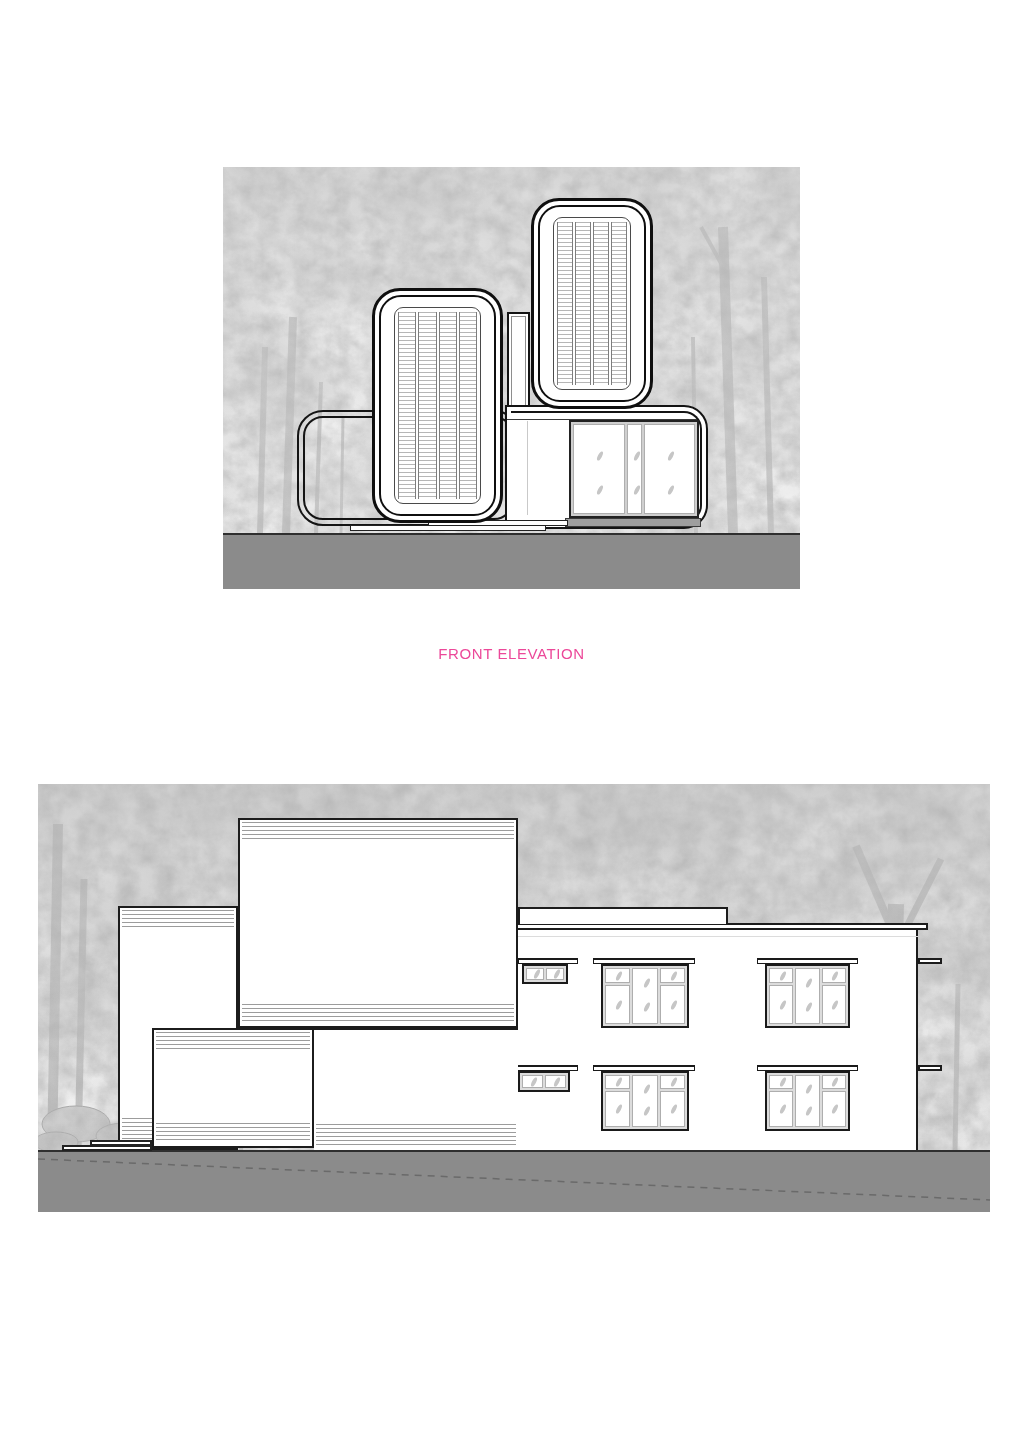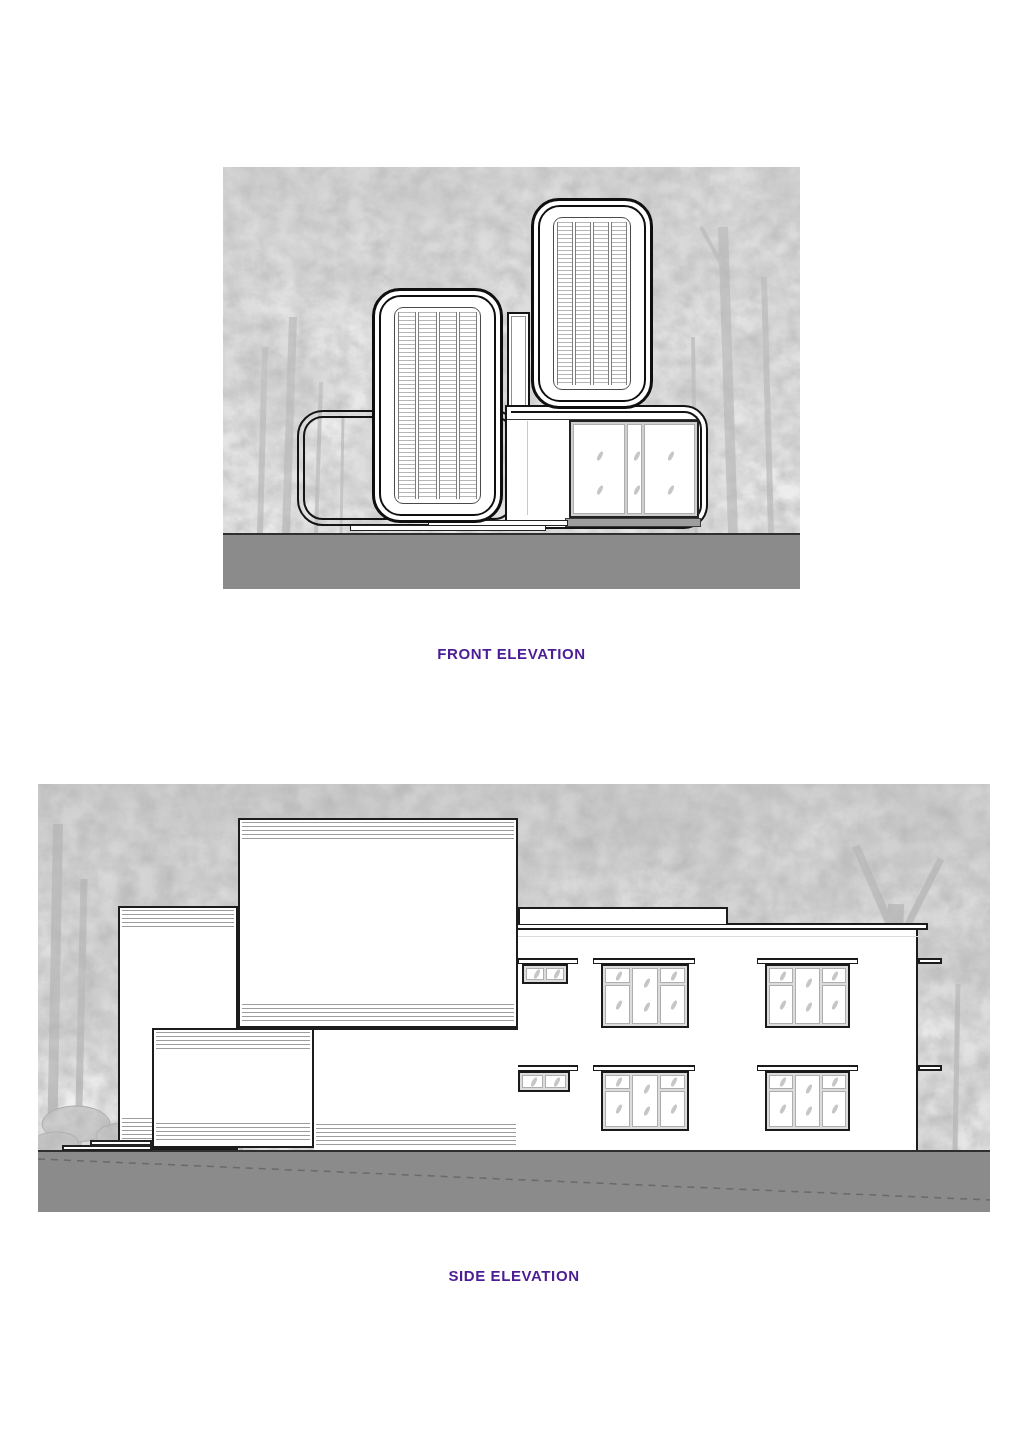--- a/index.html
+++ b/index.html
@@ -1,21 +1,21 @@
 <!DOCTYPE html>
 <html><head>
 <meta charset="utf-8">
 <style>
   html,body{margin:0;padding:0;background:#fff;}
   *{box-sizing:border-box;}
   .page{position:relative;width:1024px;height:1449px;background:#fff;overflow:hidden;
         font-family:"Liberation Sans", sans-serif;}
   .abs{position:absolute;}
   .panel{position:absolute;overflow:hidden;}
-  .caption{position:absolute;text-align:center;font-size:15px;letter-spacing:.6px;color:#4c1d95;font-weight:bold;}
+  .caption{position:absolute;text-align:center;font-size:15px;letter-spacing:.6px;color:#ec4899;}
 
   
   .ground{position:absolute;left:0;right:0;background:#8b8b8b;border-top:2px solid #2f2f2f;}
 
   
   .mod{position:absolute;background:#fff;border:3px solid #0f0f0f;border-radius:28px;padding:4px;}
   .mod-f{width:100%;height:100%;border:2px solid #0f0f0f;border-radius:22px;padding:10px 13px;}
   .lv{width:100%;height:100%;border:1px solid #4a4a4a;border-radius:9px;display:flex;padding:4px 2px;background:#fff;overflow:hidden;}
   .lv i{flex:1;margin:0 1px;border-left:1px solid #7d7d7d;border-right:1px solid #7d7d7d;
         background:repeating-linear-gradient(to bottom,#b6b6b6 0 1px,#ffffff 1px 4px);}
@@ -299,15 +299,14 @@
     <div class="ground" style="top:366px;height:62px;">
       <svg width="952" height="60" viewBox="0 0 952 60">
         <line x1="0" y1="7" x2="952" y2="48" stroke="#6a6a6a" stroke-width="1.5" stroke-dasharray="7 6"></line>
       </svg>
     </div>
 
     <div class="plate" style="left:52px;top:356px;width:62px;height:6px;border-width:2px;"></div>
     <div class="plate" style="left:24px;top:361px;width:90px;height:6px;border-width:2px;"></div>
   </div>
 
-  <div class="caption" style="left:38px;top:1267px;width:952px;">SIDE ELEVATION</div>
 
 </div>
 
 </body></html>

